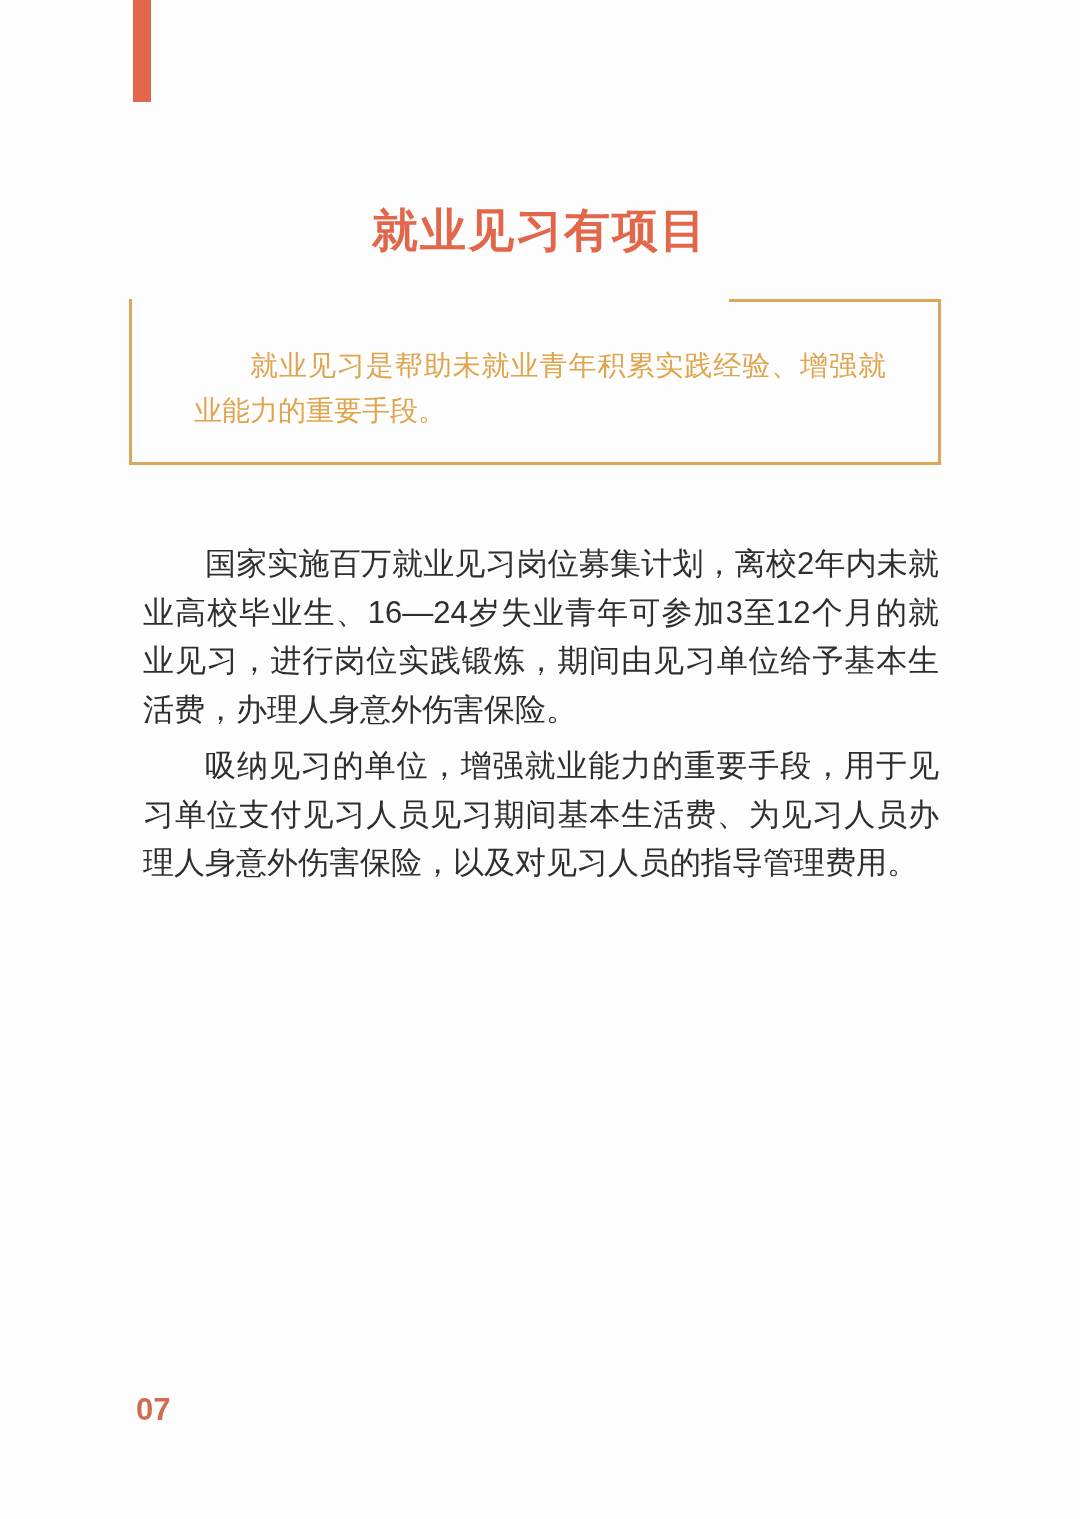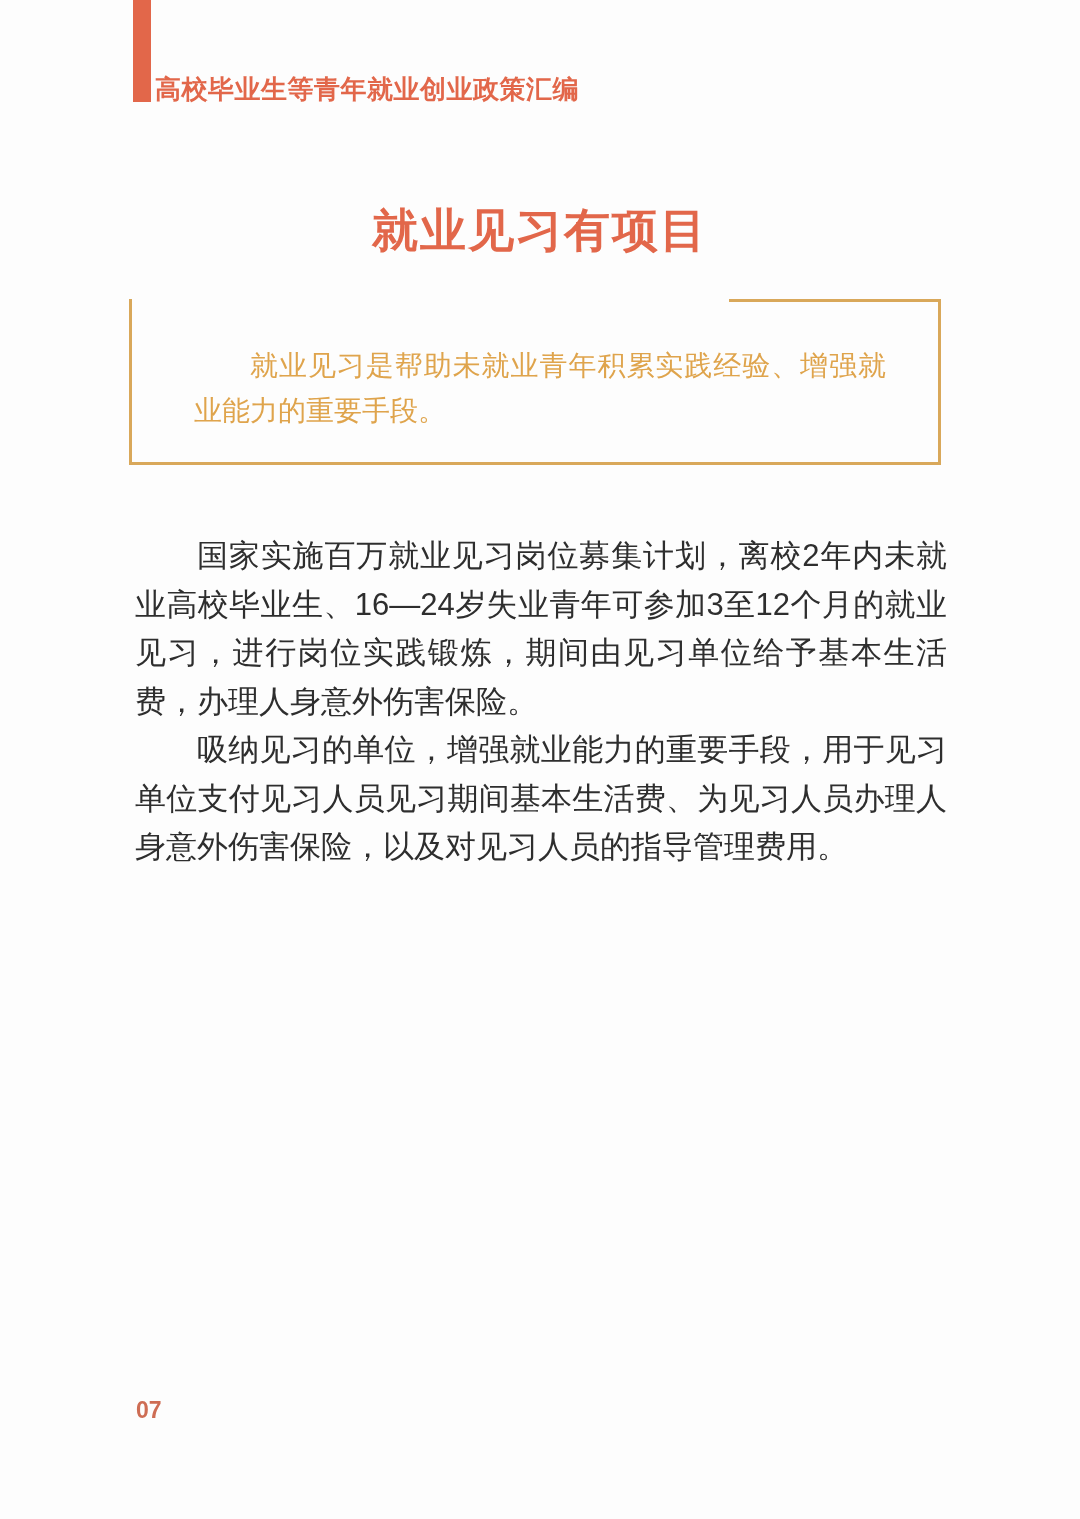--- a/index.html
+++ b/index.html
@@ -93,43 +93,42 @@
     left: 135px;
     top: 532px;
     width: 812px;
     font-size: 31px;
     line-height: 48.5px;
     font-weight: 500;
     color: var(--body-text, #2e2e2e);
     text-align: justify;
   }
   .body-text p {
-    margin: 0;
+    margin: 8px;
     text-indent: 2em;
   }
 
   
   .page-number {
     position: absolute;
     left: 136px;
     top: 1392px;
-    font-size: 23px;
+    font-size: 31px;
     line-height: 36px;
     font-weight: 700;
     color: var(--page-number-color, #ce6d54);
   }
 </style>
 </head>
 <body>
 
 <div class="page" style="--page-bg: #fdfdfd; --accent: #e2674a; --gold-border: #d9a85a; --gold-text: #dfa44c; --body-text: #2e2e2e; --page-number-color: #ce6d54;">
 
   <div class="header-bar"></div>
 
-  <div class="header-title">高校毕业生等青年就业创业政策汇编</div>
 
   <h1 class="doc-title">就业见习有项目</h1>
 
   <div class="callout">
     <div class="callout-topline"></div>
     <p class="callout-text">就业见习是帮助未就业青年积累实践经验、增强就业能力的重要手段。</p>
   </div>
 
   <div class="body-text">
     <p>国家实施百万就业见习岗位募集计划，离校2年内未就业高校毕业生、16—24岁失业青年可参加3至12个月的就业见习，进行岗位实践锻炼，期间由见习单位给予基本生活费，办理人身意外伤害保险。</p>

